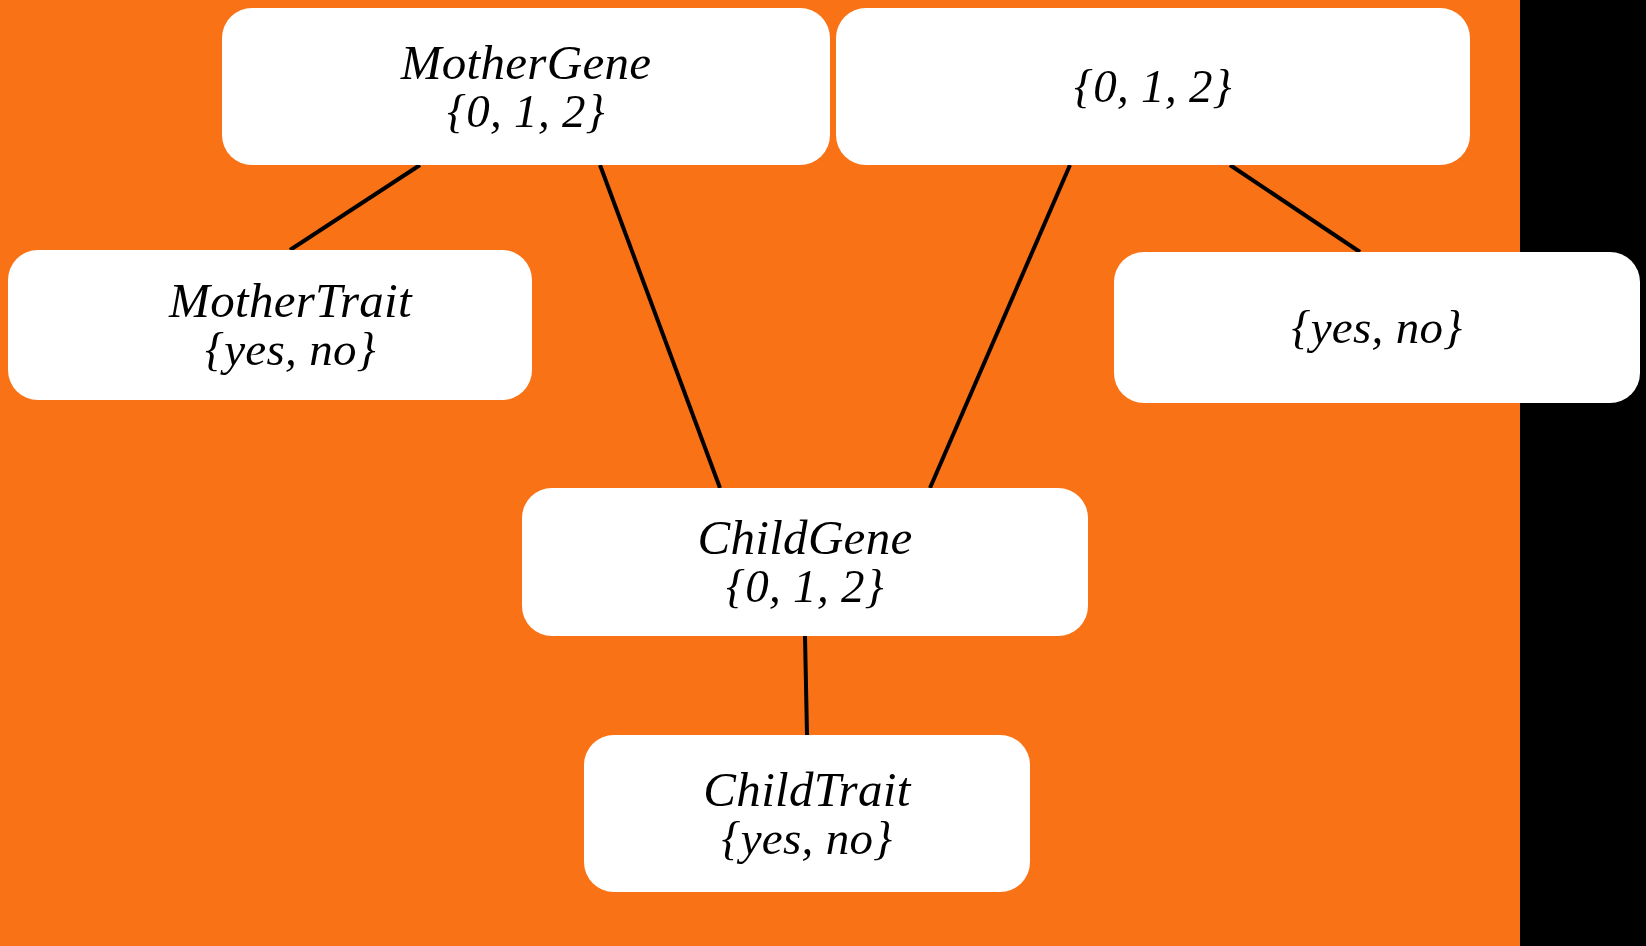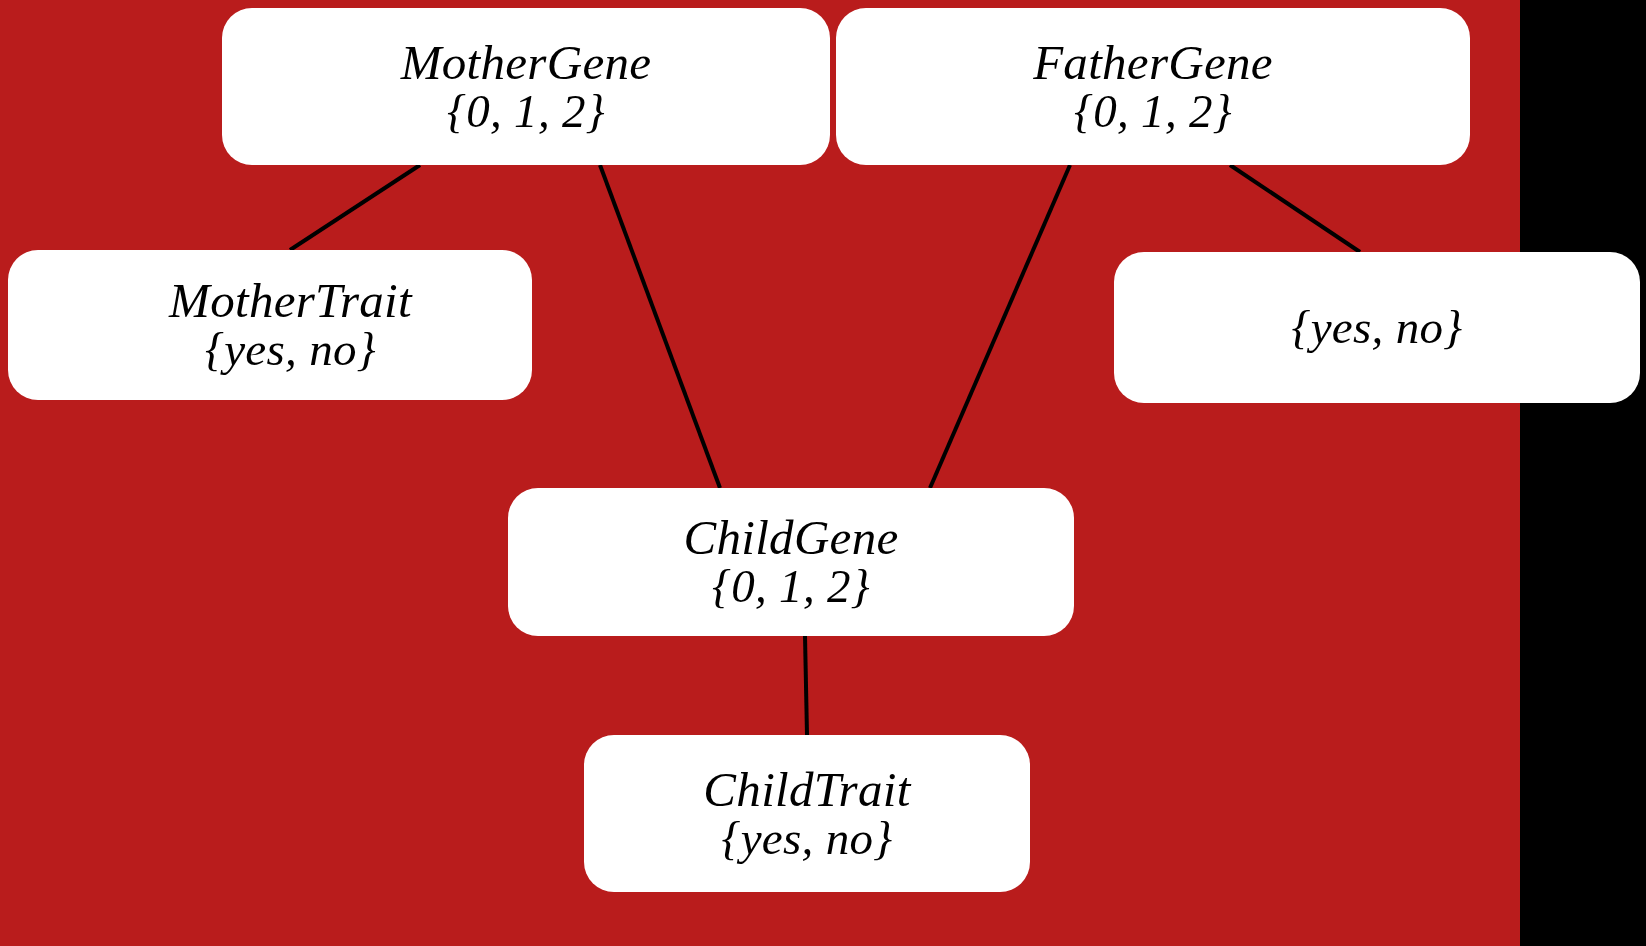--- a/index.html
+++ b/index.html
@@ -11,21 +11,21 @@
   body {
     width: 1646px;
     height: 946px;
     overflow: hidden;
     font-family: "Liberation Serif", "DejaVu Serif", serif;
   }
   #diagram-canvas {
     position: relative;
     width: 1520px;
     height: 946px;
-    background: #b91c1c;
+    background: #f97316;
   }
   .edge-layer {
     position: absolute;
     left: 0;
     top: 0;
     width: 1646px;
     height: 946px;
     pointer-events: none;
   }
   .node {
@@ -54,21 +54,21 @@
     line-height: 1.02;
     white-space: nowrap;
     letter-spacing: 0.3px;
   }
 
   
   #node-mother-gene  { left: 222px;  top: 8px;   width: 608px; height: 157px; }
   #node-father-gene  { left: 836px;  top: 8px;   width: 634px; height: 157px; }
   #node-mother-trait { left: 8px;    top: 250px; width: 524px; height: 150px; padding-left: 41px; }
   #node-father-trait { left: 1114px; top: 252px; width: 526px; height: 151px; }
-  #node-child-gene   { left: 508px;  top: 488px; width: 566px; height: 148px; }
+  #node-child-gene   { left: 522px;  top: 488px; width: 566px; height: 148px; }
   #node-child-trait  { left: 584px;  top: 735px; width: 446px; height: 157px; }
 </style>
 </head>
 <body>
 
 <div id="diagram-canvas">
 
   <svg class="edge-layer" viewBox="0 0 1646 946" xmlns="http://www.w3.org/2000/svg">
     <g stroke="#000000" stroke-width="4" fill="none">
       <path d="M 420 165 L 290 250"></path>
@@ -78,21 +78,20 @@
       <path d="M 805 636 L 807 735"></path>
     </g>
   </svg>
 
   <div class="node" id="node-mother-gene">
     <div class="node-name">MotherGene</div>
     <div class="node-domain">{0, 1, 2}</div>
   </div>
 
   <div class="node" id="node-father-gene">
-    <div class="node-name">FatherGene</div>
     <div class="node-domain">{0, 1, 2}</div>
   </div>
 
   <div class="node" id="node-mother-trait">
     <div class="node-name">MotherTrait</div>
     <div class="node-domain">{yes, no}</div>
   </div>
 
   <div class="node" id="node-father-trait">
     <div class="node-domain">{yes, no}</div>

